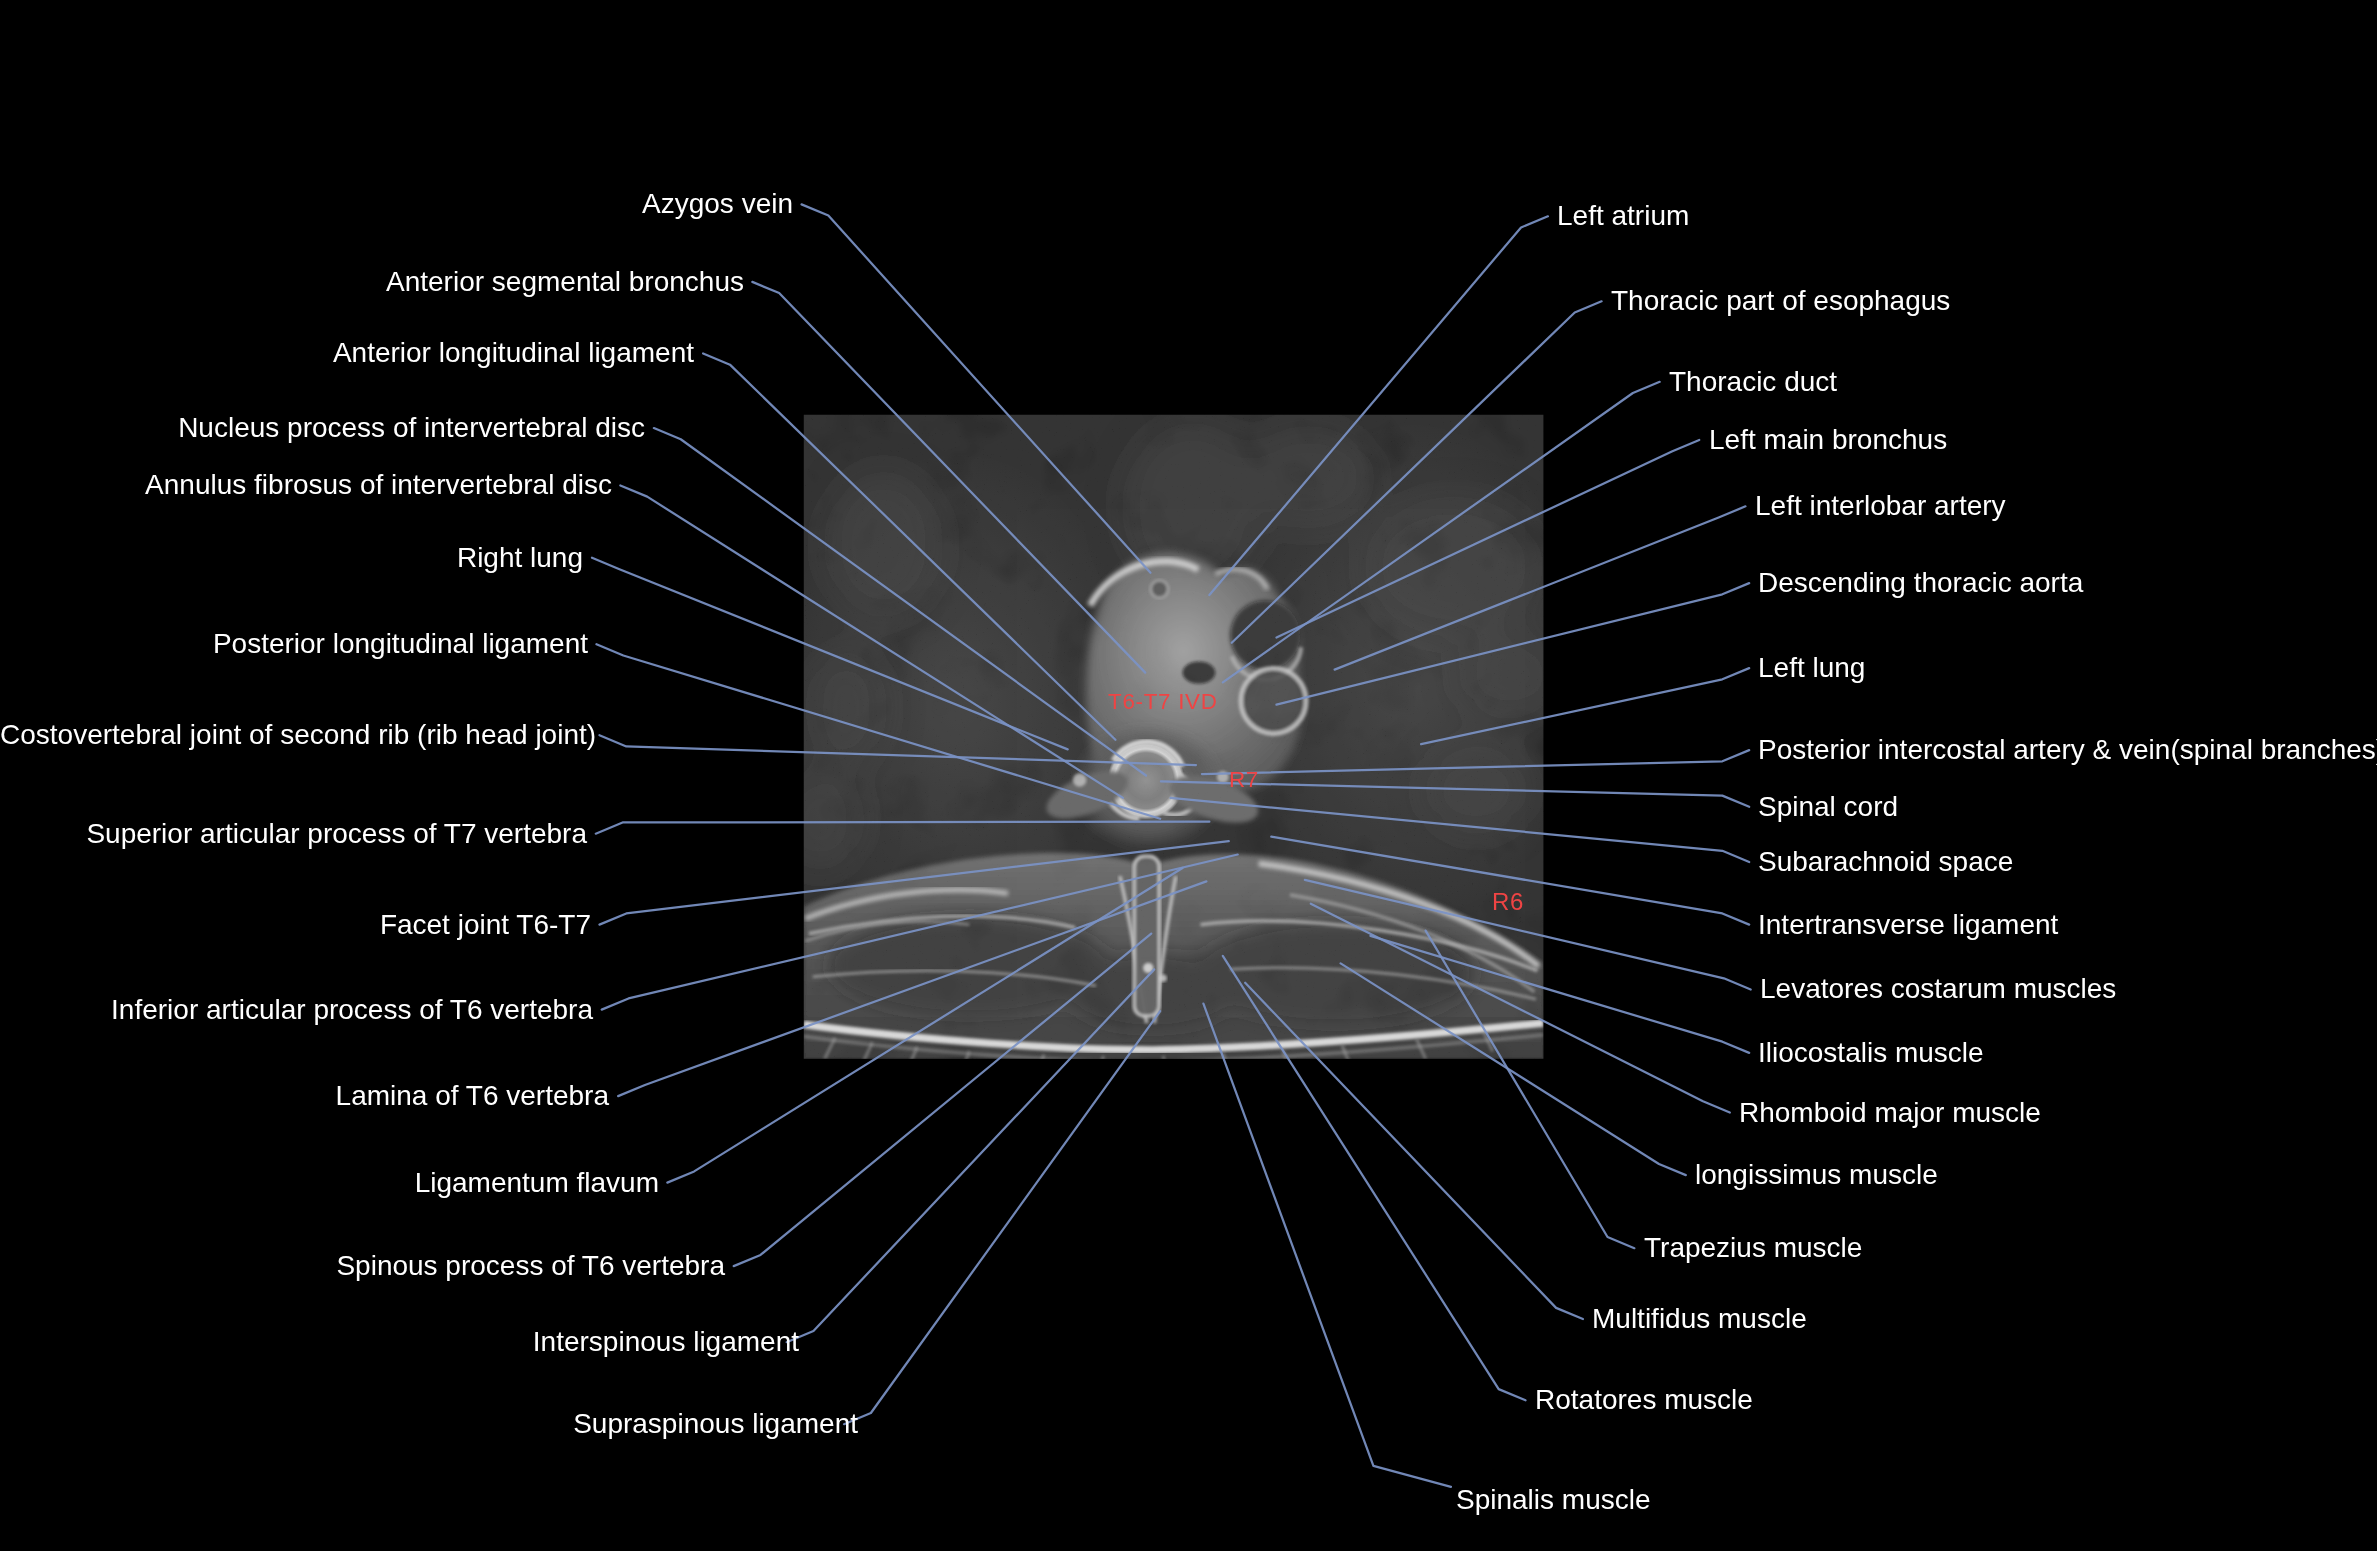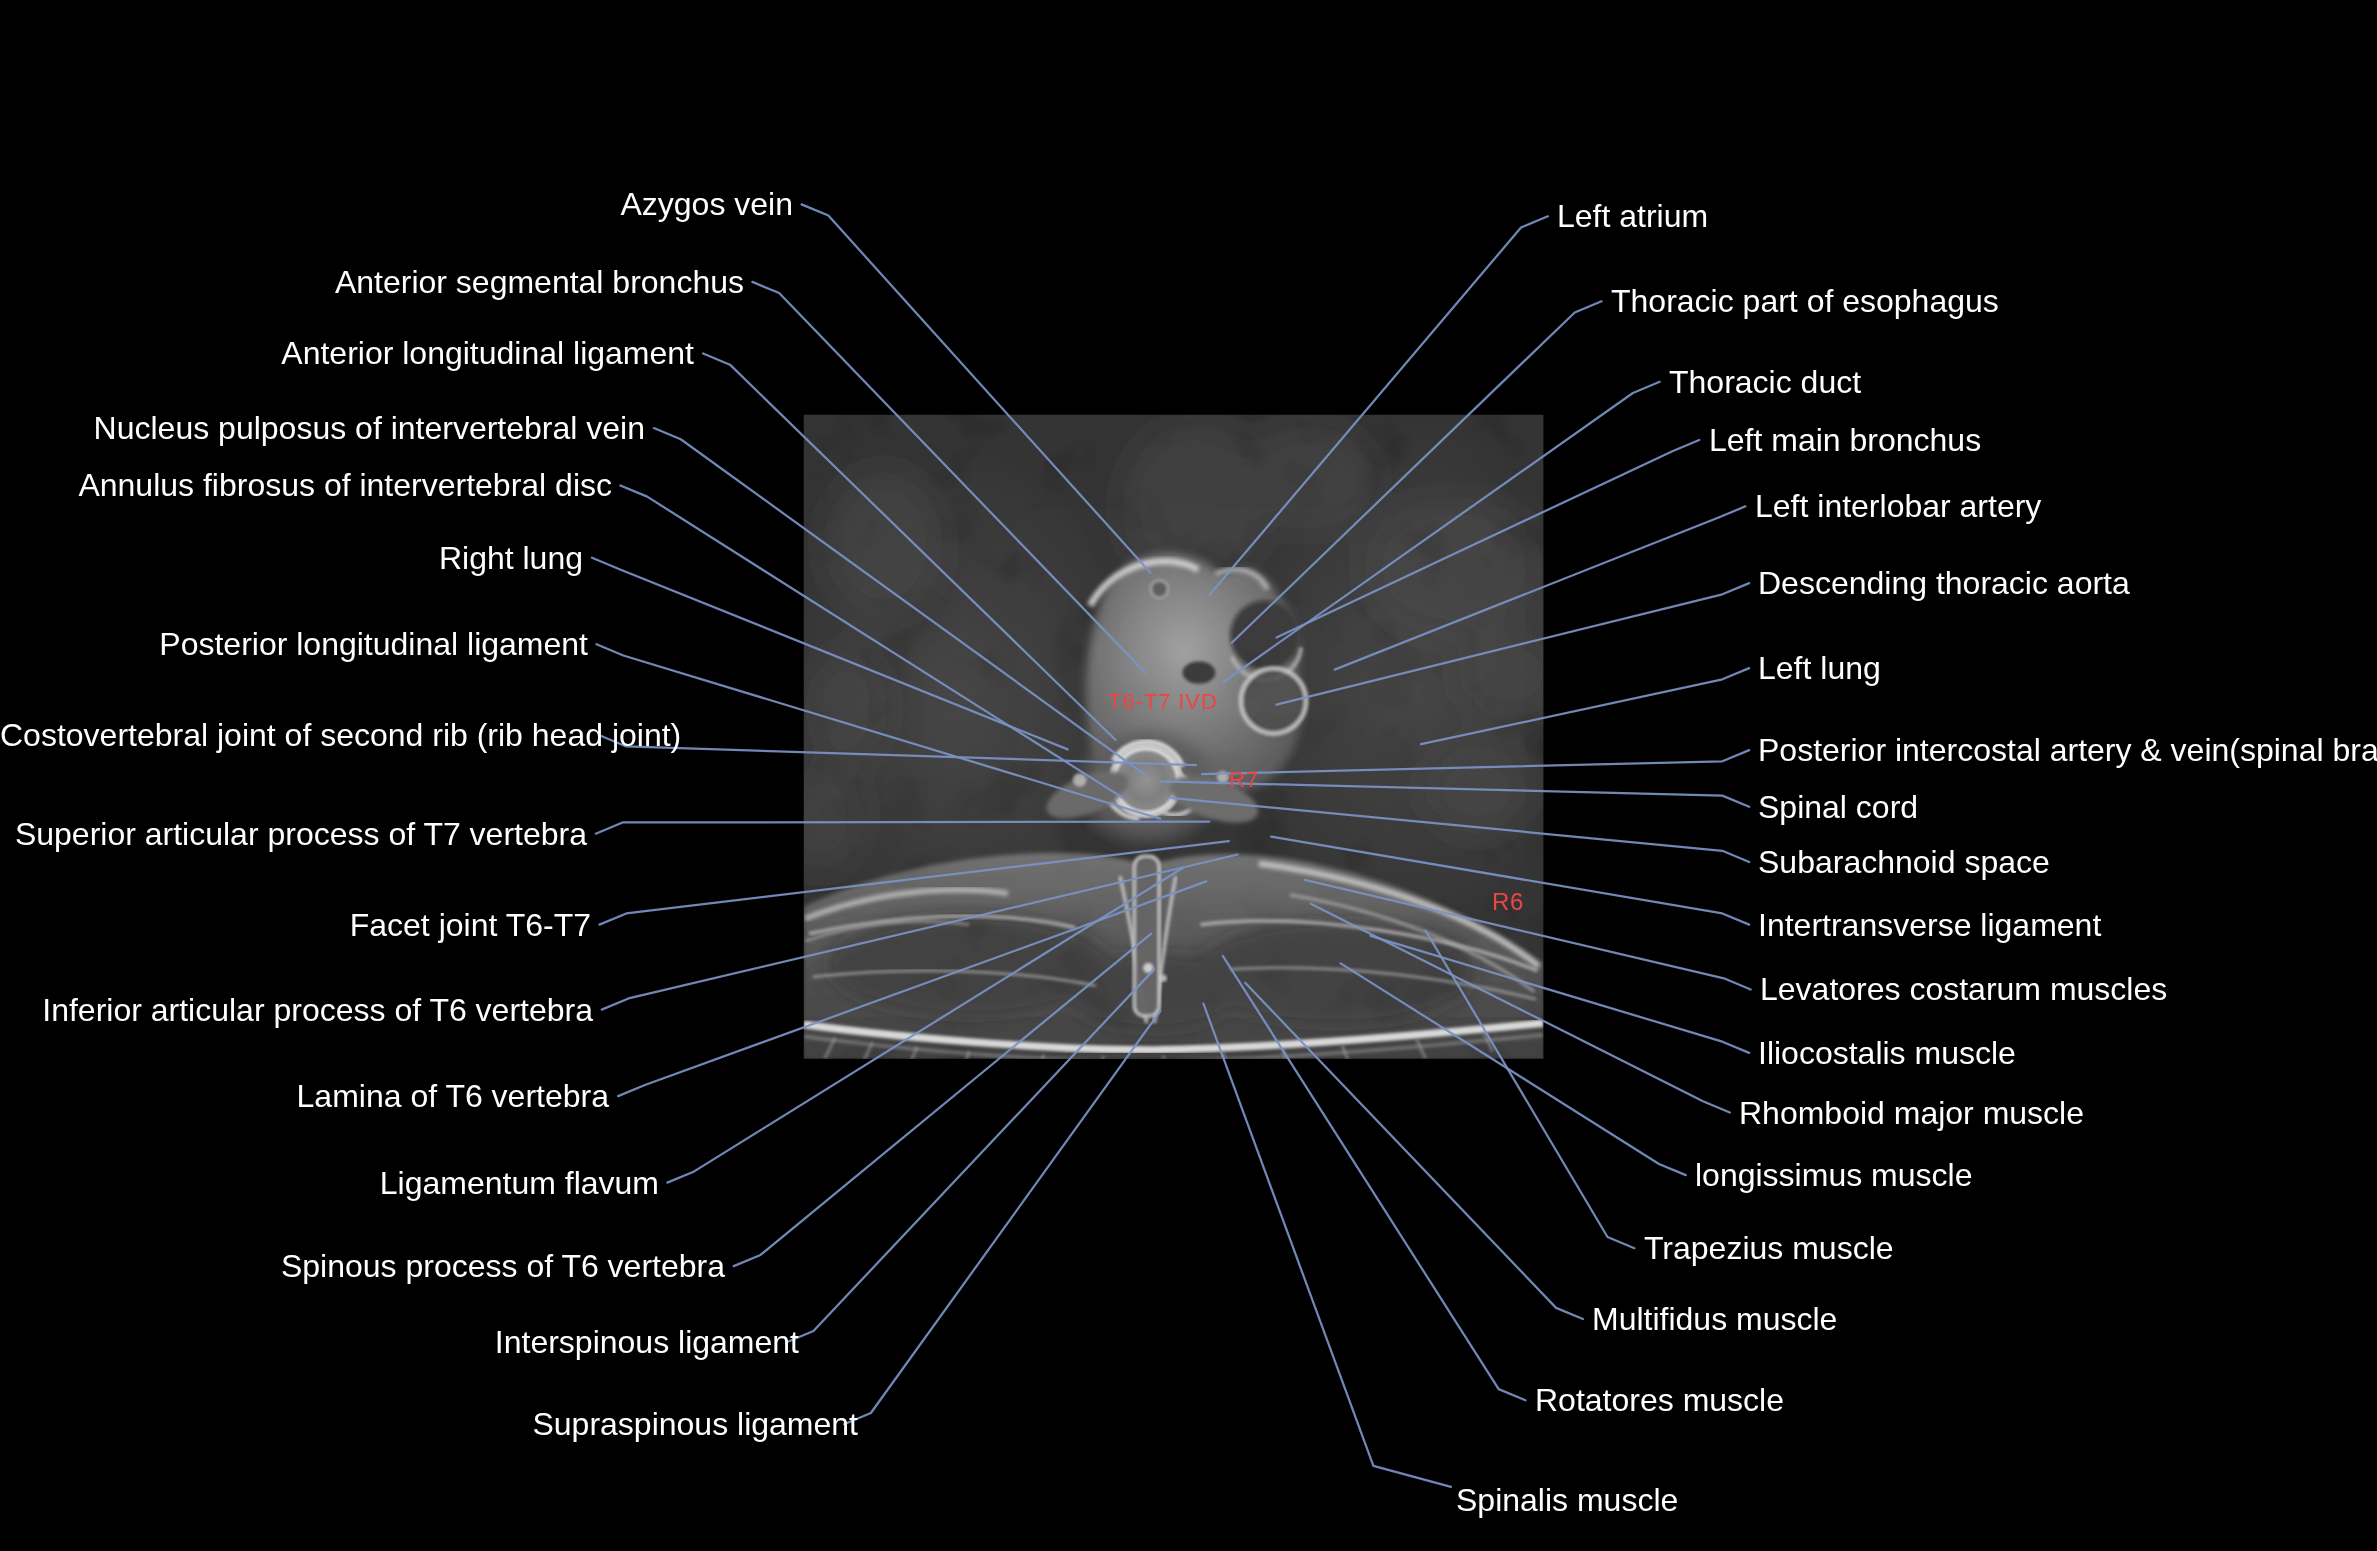--- a/index.html
+++ b/index.html
@@ -1,20 +1,20 @@
 <!DOCTYPE html>
 <html style="font-size:12px"><head>
 <meta charset="utf-8">
 <style>
   html,body{margin:0;padding:0;background:#000;}
   .stage{position:relative;width:2377px;height:1551px;background:#000;overflow:hidden;
          font-family:"Liberation Sans",sans-serif;}
   #mri-svg{position:absolute;left:0;top:0;}
   #label-layer{position:absolute;left:0;top:0;width:2377px;height:1551px;}
-  .anat-label{position:absolute;color:#ffffff;font-size:32px;line-height:34px;white-space:nowrap;}
+  .anat-label{position:absolute;color:#ffffff;font-size:28px;line-height:34px;white-space:nowrap;}
   .anat-label.left{text-align:right;}
   .img-text{position:absolute;color:#ef4444;font-size:22.4px;line-height:25px;letter-spacing:0.7px;}
   #leader-lines polyline{stroke:#7b93c5;stroke-width:3;fill:none;opacity:.92;
                          stroke-linejoin:round;stroke-linecap:round;}
 </style>
 </head>
 <body>
 
 <div class="stage">
 
@@ -203,21 +203,21 @@
       </g>
   </svg>
 
   <div id="label-layer">
     <div class="img-text" style="left:1108px;top:689px;">T6-T7 IVD</div>
     <div class="img-text" style="left:1229px;top:767px;">R7</div>
     <div class="img-text" style="left:1492px;top:889px;font-size:24px;">R6</div>
   <div class="anat-label left" style="left: 0px; top: 187px; width: 793px;">Azygos vein</div>
       <div class="anat-label left" style="left: 0px; top: 265px; width: 744px;">Anterior segmental bronchus</div>
       <div class="anat-label left" style="left: 0px; top: 336px; width: 694px;">Anterior longitudinal ligament</div>
-      <div class="anat-label left" style="left: 0px; top: 411px; width: 645px;">Nucleus pulposus of intervertebral vein</div>
+      <div class="anat-label left" style="left: 0px; top: 411px; width: 645px;">Nucleus process of intervertebral disc</div>
       <div class="anat-label left" style="left: 0px; top: 468px; width: 612px;">Annulus fibrosus of intervertebral disc</div>
       <div class="anat-label left" style="left: 0px; top: 541px; width: 583px;">Right lung</div>
       <div class="anat-label left" style="left: 0px; top: 627px; width: 588px;">Posterior longitudinal ligament</div>
       <div class="anat-label left" style="left: 0px; top: 718px; width: 591px;">Costovertebral joint of second rib (rib head joint)</div>
       <div class="anat-label left" style="left: 0px; top: 817px; width: 587px;">Superior articular process of T7 vertebra</div>
       <div class="anat-label left" style="left: 0px; top: 908px; width: 591px;">Facet joint T6-T7</div>
       <div class="anat-label left" style="left: 0px; top: 993px; width: 593px;">Inferior articular process of T6 vertebra</div>
       <div class="anat-label left" style="left: 0px; top: 1079px; width: 609px;">Lamina of T6 vertebra</div>
       <div class="anat-label left" style="left: 0px; top: 1166px; width: 659px;">Ligamentum flavum</div>
       <div class="anat-label left" style="left: 0px; top: 1249px; width: 725px;">Spinous process of T6 vertebra</div>

